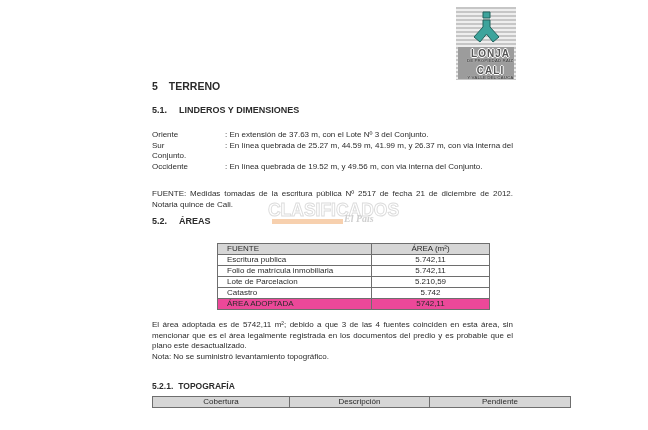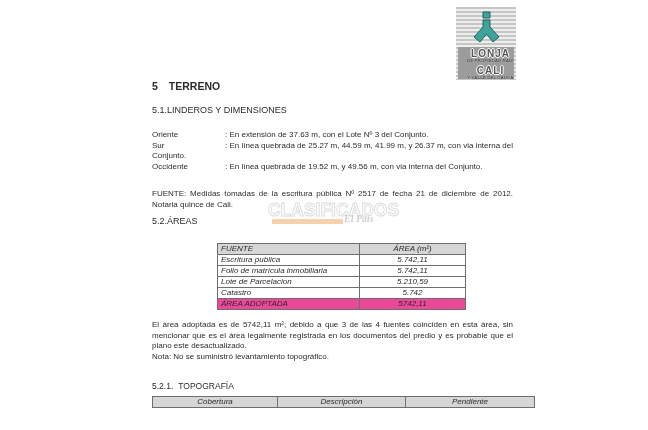--- a/index.html
+++ b/index.html
@@ -24,24 +24,24 @@
     text-shadow:-1px 0 #fff,1px 0 #fff,0 -1px #fff,0 1px #fff;
     margin-top:2px;
   }
   .logo-small{
     font-size:4.5px;font-weight:bold;color:#404040;line-height:4.5px;
     text-shadow:0 0 1px #fff;white-space:nowrap;transform:scaleY(.9);
   }
 
   
   .h1{left:152px;top:80px;font-size:10.5px;font-weight:bold;display:flex;gap:11px;}
-  .h2{font-size:9px;font-weight:normal;display:flex;gap:0;}
+  .h2{font-size:9px;font-weight:bold;display:flex;gap:12px;}
   .h2-linderos{left:152px;top:105px;}
   .h2-areas{left:152px;top:216px;}
-  .h3{left:152px;top:381px;font-size:8.5px;font-weight:normal;display:flex;gap:5px;}
+  .h3{left:152px;top:381px;font-size:8.5px;font-weight:bold;display:flex;gap:5px;}
 
   
   .bodytext{font-size:8px;line-height:10.5px;}
   .just{text-align:justify;}
   .linderos{left:152px;top:130px;width:361px;}
   .lind-label{display:inline-block;width:73px;}
   .fuente{left:152px;top:189px;width:361px;}
   .para-block{left:152px;top:320px;width:361px;}
 
   
@@ -54,22 +54,22 @@
   }
   .wm-bar{position:absolute;left:4px;top:19px;width:71px;height:5px;background:#f7d0ae;}
   .wm-brand{
     position:absolute;left:76px;top:13px;
     font-family:"Liberation Serif", serif;font-style:italic;font-weight:bold;
     font-size:10px;color:#cfcfcf;
   }
 
   
   table{border-collapse:collapse;table-layout:fixed;font-size:8px;}
-  td,th{border:1px solid #6e6e6e;height:10px;padding:0 3px;line-height:10px;
-        overflow:hidden;white-space:nowrap;font-weight:normal;font-style:italic;}
+  td,th{border:1px solid #6e6e6e;height:10px;padding:0 9px;line-height:10px;
+        overflow:hidden;white-space:nowrap;font-weight:normal;}
   th{background:#d6d6d6;text-align:center;}
   .t1{left:217px;top:243px;width:234px;}
   .t1 .c1{width:135px;text-align:left;}
   .t1 .c2{width:99px;text-align:center;}
   .t1 tr.adopted td{background:#ec4899;margin-top:42px;}
   .t2{left:152px;top:396px;width:361px;}
   .t2 td{text-align:center;}
   .t2 .k1{width:118px;}
   .t2 .k2{width:121px;}
   .t2 .k3{width:122px;}

